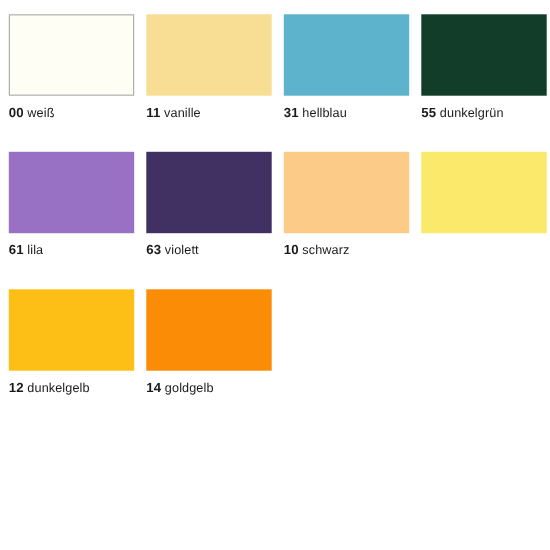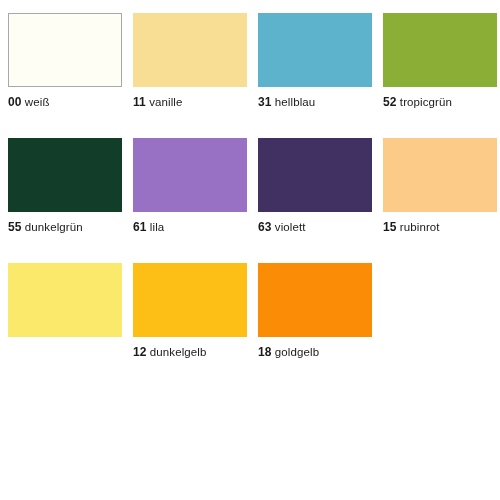--- a/index.html
+++ b/index.html
@@ -64,43 +64,39 @@
     </div>
     <div class="swatch-cell">
       <div class="swatch-chip" style="background: rgb(248, 222, 148);"></div>
       <div class="swatch-label"><span class="swatch-code">11</span> <span class="swatch-name">vanille</span></div>
     </div>
     <div class="swatch-cell">
       <div class="swatch-chip" style="background: rgb(94, 179, 204);"></div>
       <div class="swatch-label"><span class="swatch-code">31</span> <span class="swatch-name">hellblau</span></div>
     </div>
     <div class="swatch-cell">
-      <div class="swatch-chip" style="background: rgb(139, 174, 54);"></div>
-      <div class="swatch-label"><span class="swatch-code">52</span> <span class="swatch-name">tropicgrün</span></div>
-    </div>
-    <div class="swatch-cell">
       <div class="swatch-chip" style="background: rgb(18, 61, 40);"></div>
       <div class="swatch-label"><span class="swatch-code">55</span> <span class="swatch-name">dunkelgrün</span></div>
     </div>
     <div class="swatch-cell">
       <div class="swatch-chip" style="background: rgb(152, 112, 196);"></div>
       <div class="swatch-label"><span class="swatch-code">61</span> <span class="swatch-name">lila</span></div>
     </div>
     <div class="swatch-cell">
       <div class="swatch-chip" style="background: rgb(65, 49, 99);"></div>
       <div class="swatch-label"><span class="swatch-code">63</span> <span class="swatch-name">violett</span></div>
     </div>
     <div class="swatch-cell">
       <div class="swatch-chip" style="background: rgb(251, 203, 135);"></div>
-      <div class="swatch-label"><span class="swatch-code">15</span> <span class="swatch-name">rubinrot</span></div>
+      <div class="swatch-label"><span class="swatch-code">10</span> <span class="swatch-name">schwarz</span></div>
     </div>
     <div class="swatch-cell">
       <div class="swatch-chip" style="background: rgb(250, 233, 106);"></div>
     </div>
     <div class="swatch-cell">
       <div class="swatch-chip" style="background: rgb(253, 191, 22);"></div>
       <div class="swatch-label"><span class="swatch-code">12</span> <span class="swatch-name">dunkelgelb</span></div>
     </div>
     <div class="swatch-cell">
       <div class="swatch-chip" style="background: rgb(251, 140, 5);"></div>
-      <div class="swatch-label"><span class="swatch-code">18</span> <span class="swatch-name">goldgelb</span></div>
+      <div class="swatch-label"><span class="swatch-code">14</span> <span class="swatch-name">goldgelb</span></div>
     </div>
   </div>
 
 </body></html>

